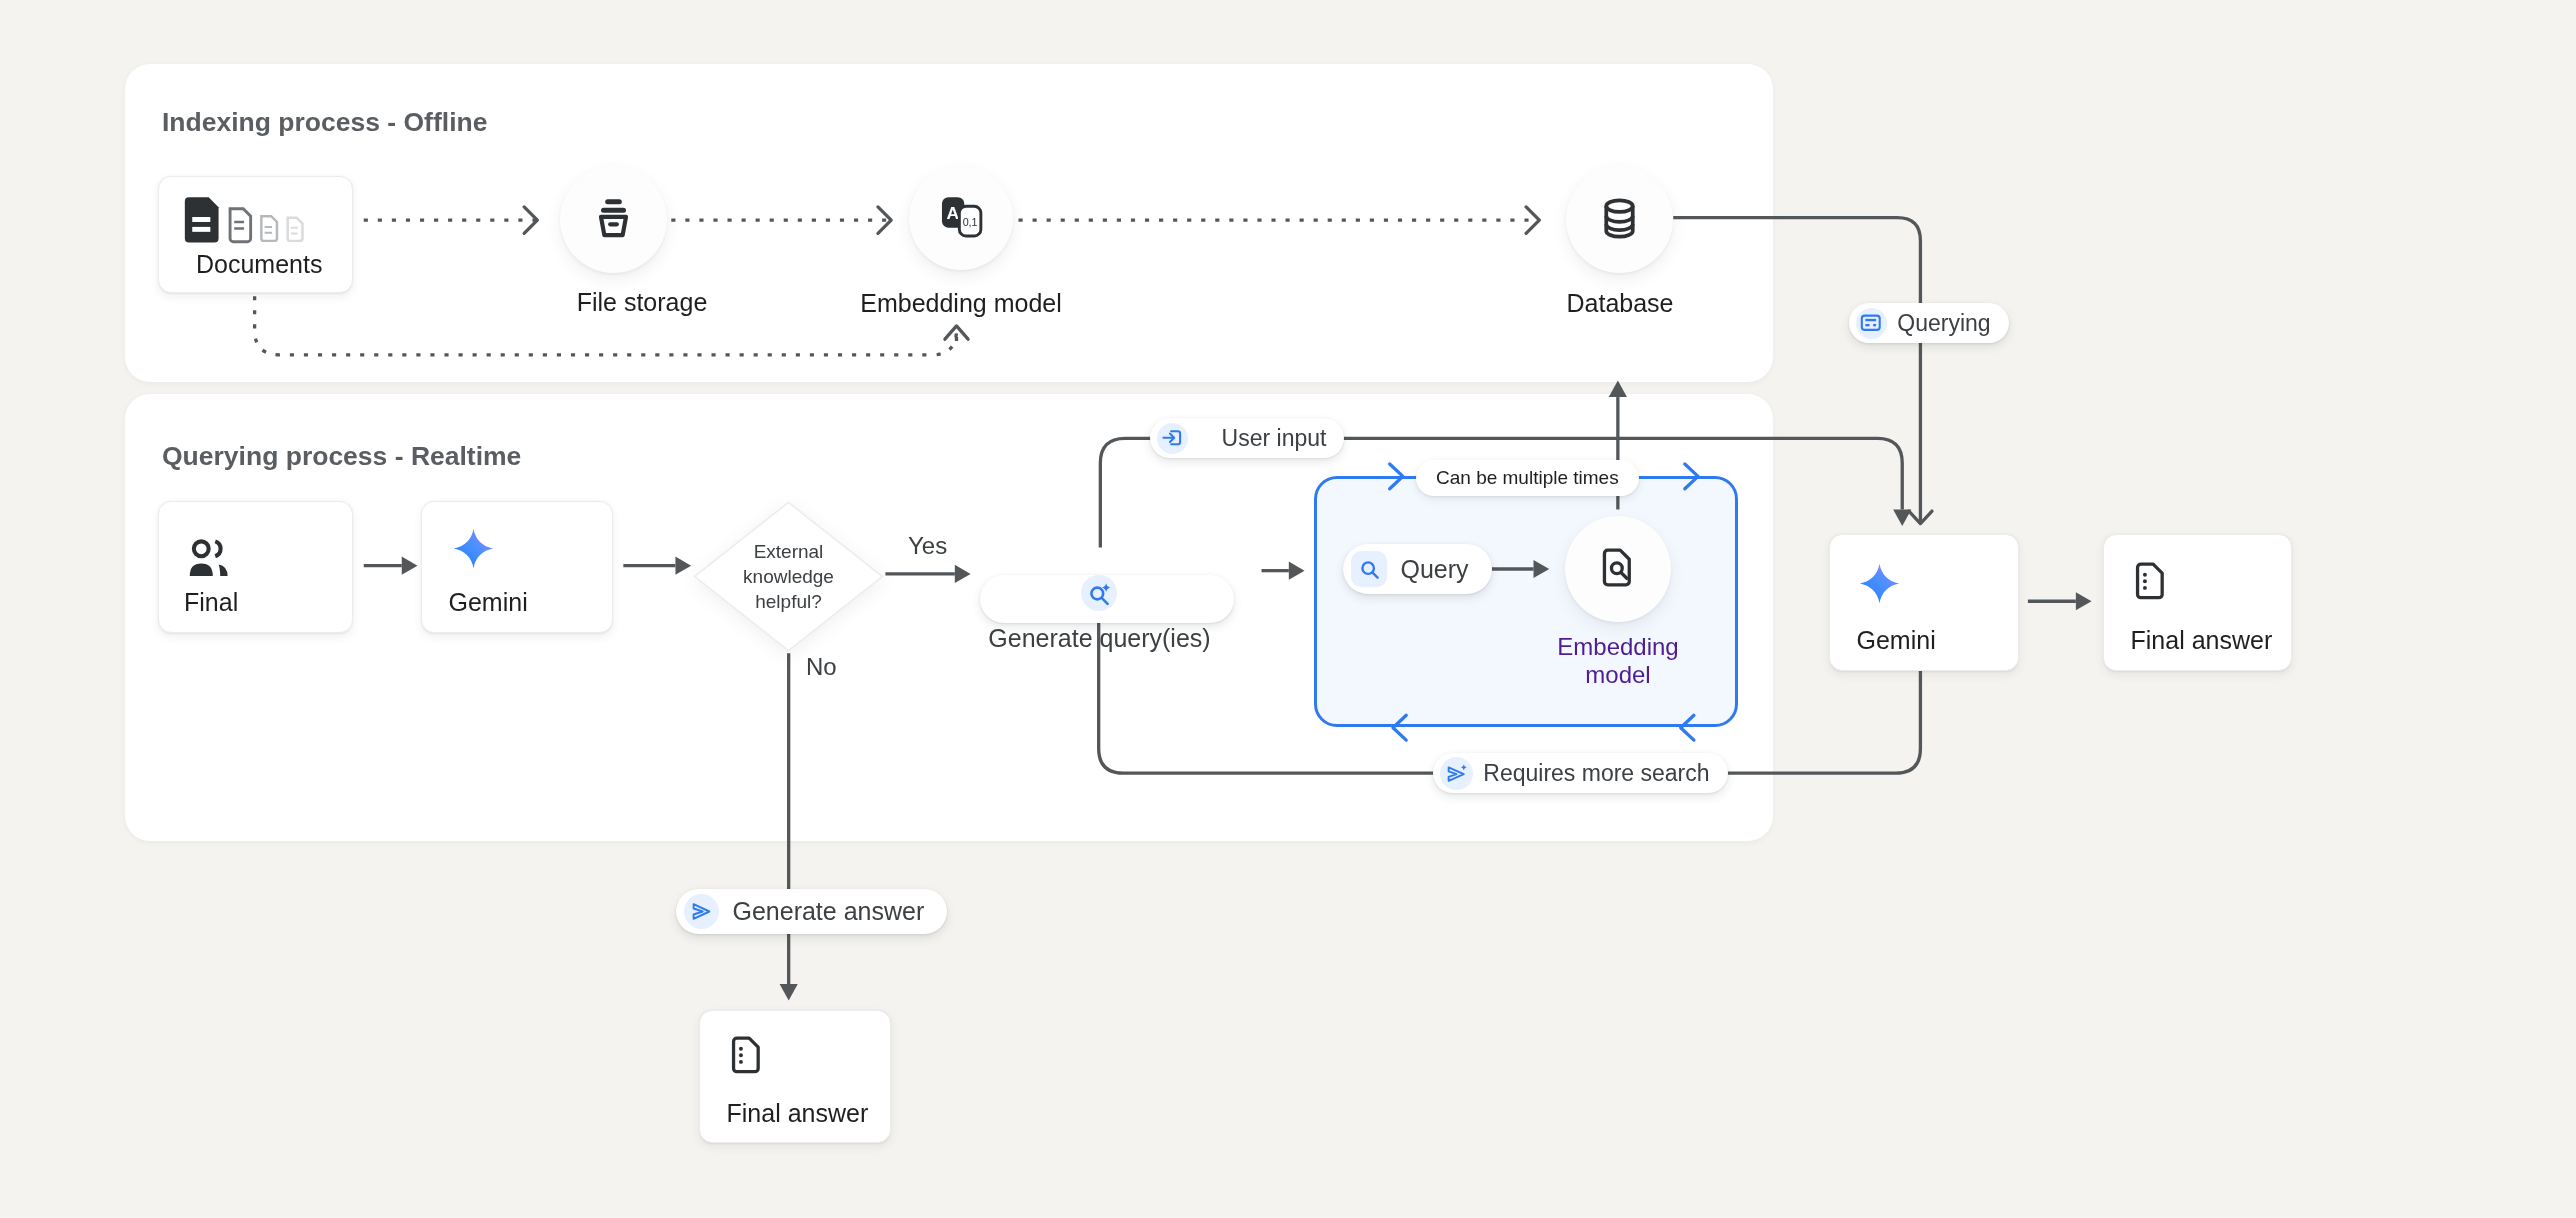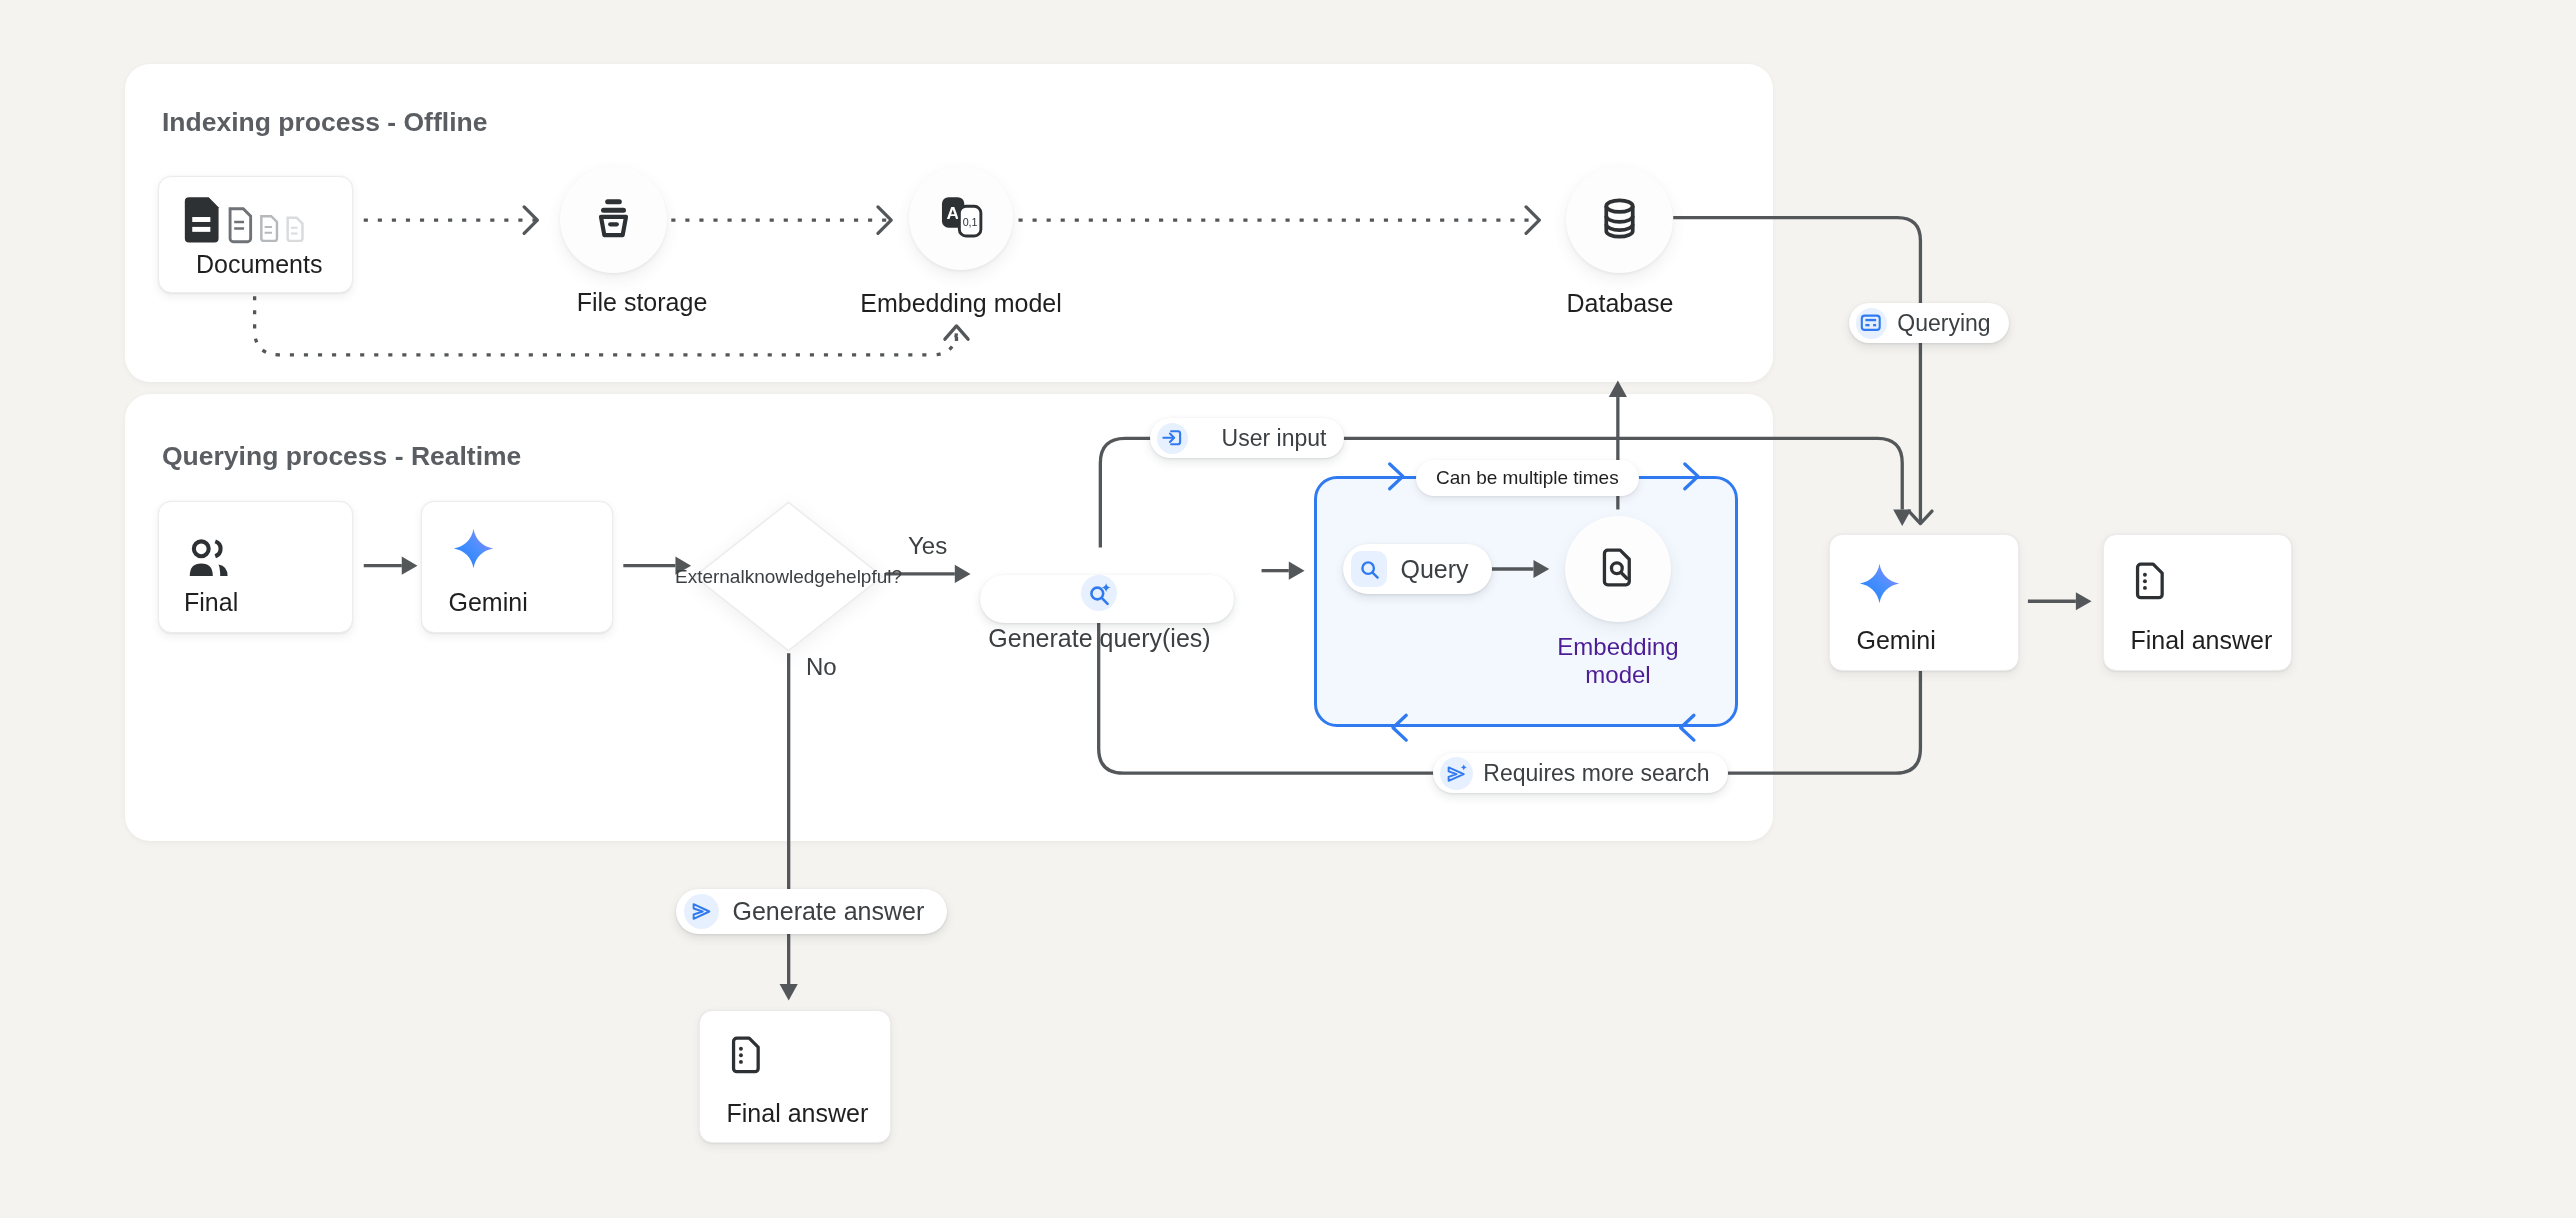--- a/index.html
+++ b/index.html
@@ -27,21 +27,21 @@
   .chip.square{border-radius:10px;}
   .plain-pill{position:absolute;background:#fff;border-radius:826px;display:flex;align-items:center;
         justify-content:center;height:36px;padding:0 20px;font-size:19px;font-weight:500;color:#1f1f1f;
         z-index:6;box-shadow:0 0.8px 2.5px rgba(0,0,0,.08),0 3.3px 8.3px rgba(60,64,67,.10);white-space:nowrap;}
   .blue-box{position:absolute;left:1314px;top:476px;width:424px;height:251px;border:3.3px solid #2f7af0;
         border-radius:23px;background:#f3f8fe;z-index:2;box-sizing:border-box;}
   #connectors{position:absolute;left:0;top:0;z-index:3;}
   .flow-label{position:absolute;font-size:24px;font-weight:500;color:#3c4043;z-index:5;white-space:nowrap;}
   .diamond-wrap{position:absolute;left:691px;top:499px;width:195px;height:155px;z-index:5;}
   .diamond-text{position:absolute;left:691px;top:499px;width:195px;height:155px;z-index:5;
-        display:flex;flex-direction:row;align-items:center;justify-content:center;
+        display:flex;flex-direction:column;align-items:center;justify-content:center;
         font-size:19px;line-height:25px;color:#3c4043;font-weight:500;text-align:center;}
   .two-line-label{position:absolute;transform:translateX(-50%);font-size:24px;font-weight:500;
         color:#4c1d95;white-space:nowrap;z-index:5;text-align:center;}
 </style>
 </head>
 <body>
 
 <div id="stage">
 
   <div class="panel" style="left:125px;top:64px;width:1648px;height:318px;"></div>

